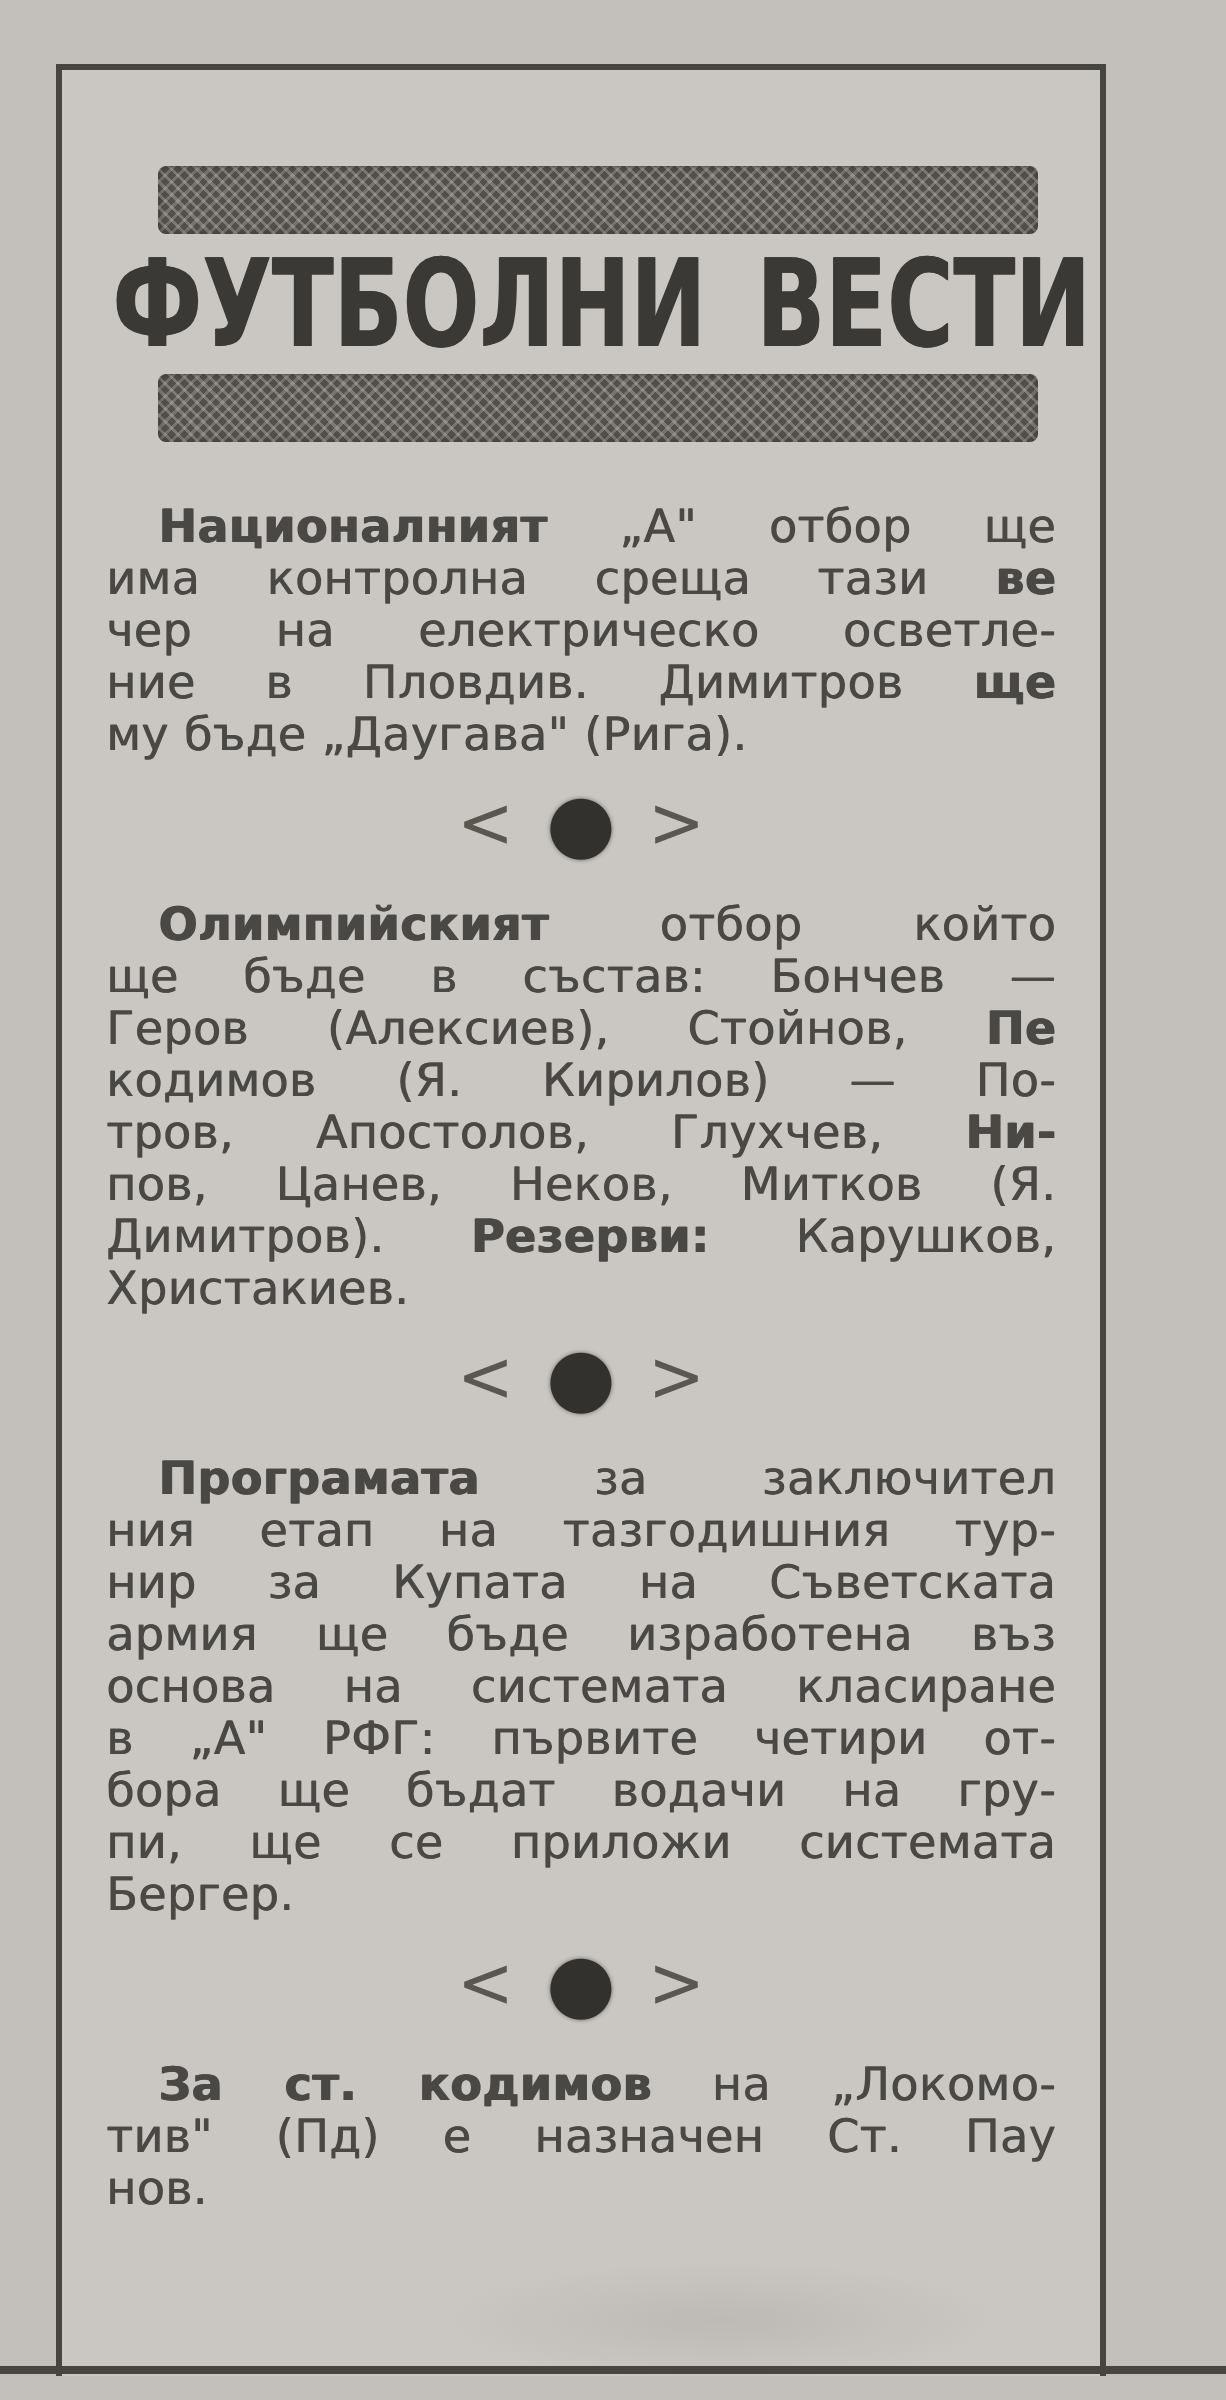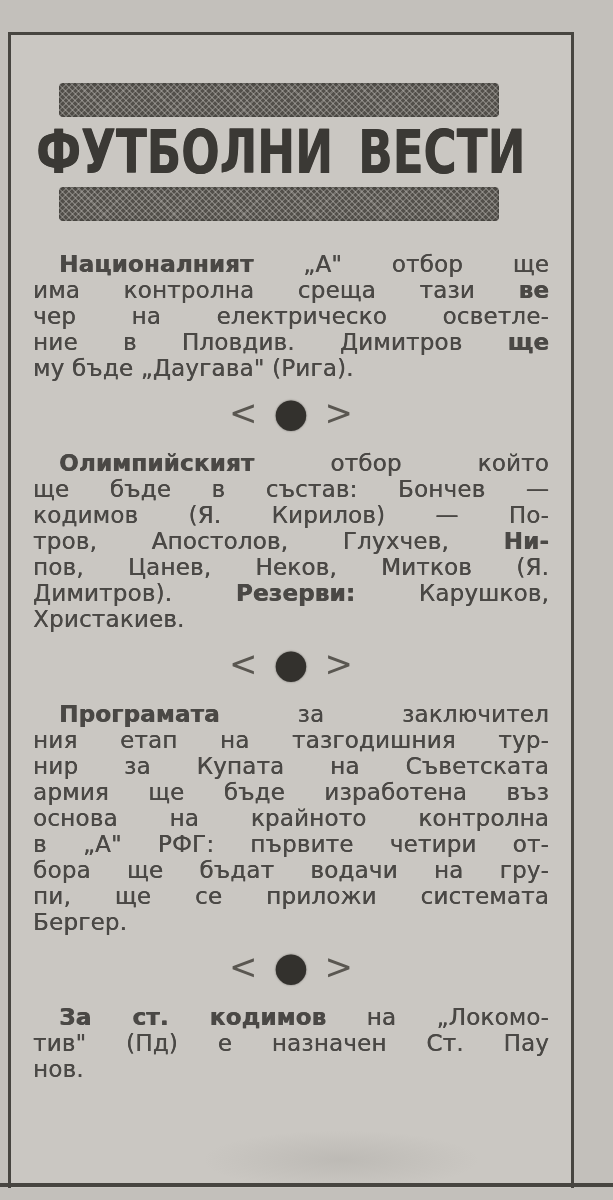--- a/index.html
+++ b/index.html
@@ -8,21 +8,21 @@
     background:#c3c0bb;
     font-family:"DejaVu Sans", sans-serif;
     overflow:hidden;position:relative;
   }
   .page{
     position:absolute;left:0;top:0;width:613px;height:1200px;
     background:#c3c0bb;
   }
   
   .clip{
-    position:absolute;left:8px;top:32px;width:566px;height:1156px;
+    position:absolute;left:28px;top:32px;width:525px;height:1156px;
     border-left:3px solid #474540;
     border-top:3px solid #474540;
     border-right:3px solid #474540;
     background:#cac7c2;
     box-sizing:border-box;
   }
   .bottom-rule{
     position:absolute;left:0;top:1183px;width:613px;height:4px;
     background:#474540;
   }
@@ -113,37 +113,38 @@
             <div class="line last"><span>му бъде „Даугава" (Рига).</span></div>
           </div>
           <div class="separator">
             <span class="bracket">&lt;</span>
             <span class="dot">●</span>
             <span class="bracket">&gt;</span>
           </div>
           <div class="paragraph">
             <div class="line first"><b>Олимпийският</b><span> отбор който</span></div>
             <div class="line"><span>ще бъде в състав: Бончев —</span></div>
+            <div class="line"><span>Геров (Алексиев), Стойнов, </span><b>Пе</b></div>
             <div class="line"><span>кодимов (Я. Кирилов) — По-</span></div>
             <div class="line"><span>тров, Апостолов, Глухчев, </span><b>Ни-</b></div>
             <div class="line"><span>пов, Цанев, Неков, Митков (Я.</span></div>
             <div class="line"><span>Димитров). </span><b>Резерви:</b><span> Карушков,</span></div>
             <div class="line last"><span>Христакиев.</span></div>
           </div>
           <div class="separator">
             <span class="bracket">&lt;</span>
             <span class="dot">●</span>
             <span class="bracket">&gt;</span>
           </div>
           <div class="paragraph">
             <div class="line first"><b>Програмата</b><span> за заключител</span></div>
             <div class="line"><span>ния етап на тазгодишния тур-</span></div>
             <div class="line"><span>нир за Купата на Съветската</span></div>
             <div class="line"><span>армия ще бъде изработена въз</span></div>
-            <div class="line"><span>основа на крайното контролна</span></div>
+            <div class="line"><span>основа на системата класиране</span></div>
             <div class="line"><span>в „А" РФГ: първите четири от-</span></div>
             <div class="line"><span>бора ще бъдат водачи на гру-</span></div>
             <div class="line"><span>пи, ще се приложи системата</span></div>
             <div class="line last"><span>Бергер.</span></div>
           </div>
           <div class="separator">
             <span class="bracket">&lt;</span>
             <span class="dot">●</span>
             <span class="bracket">&gt;</span>
           </div>

